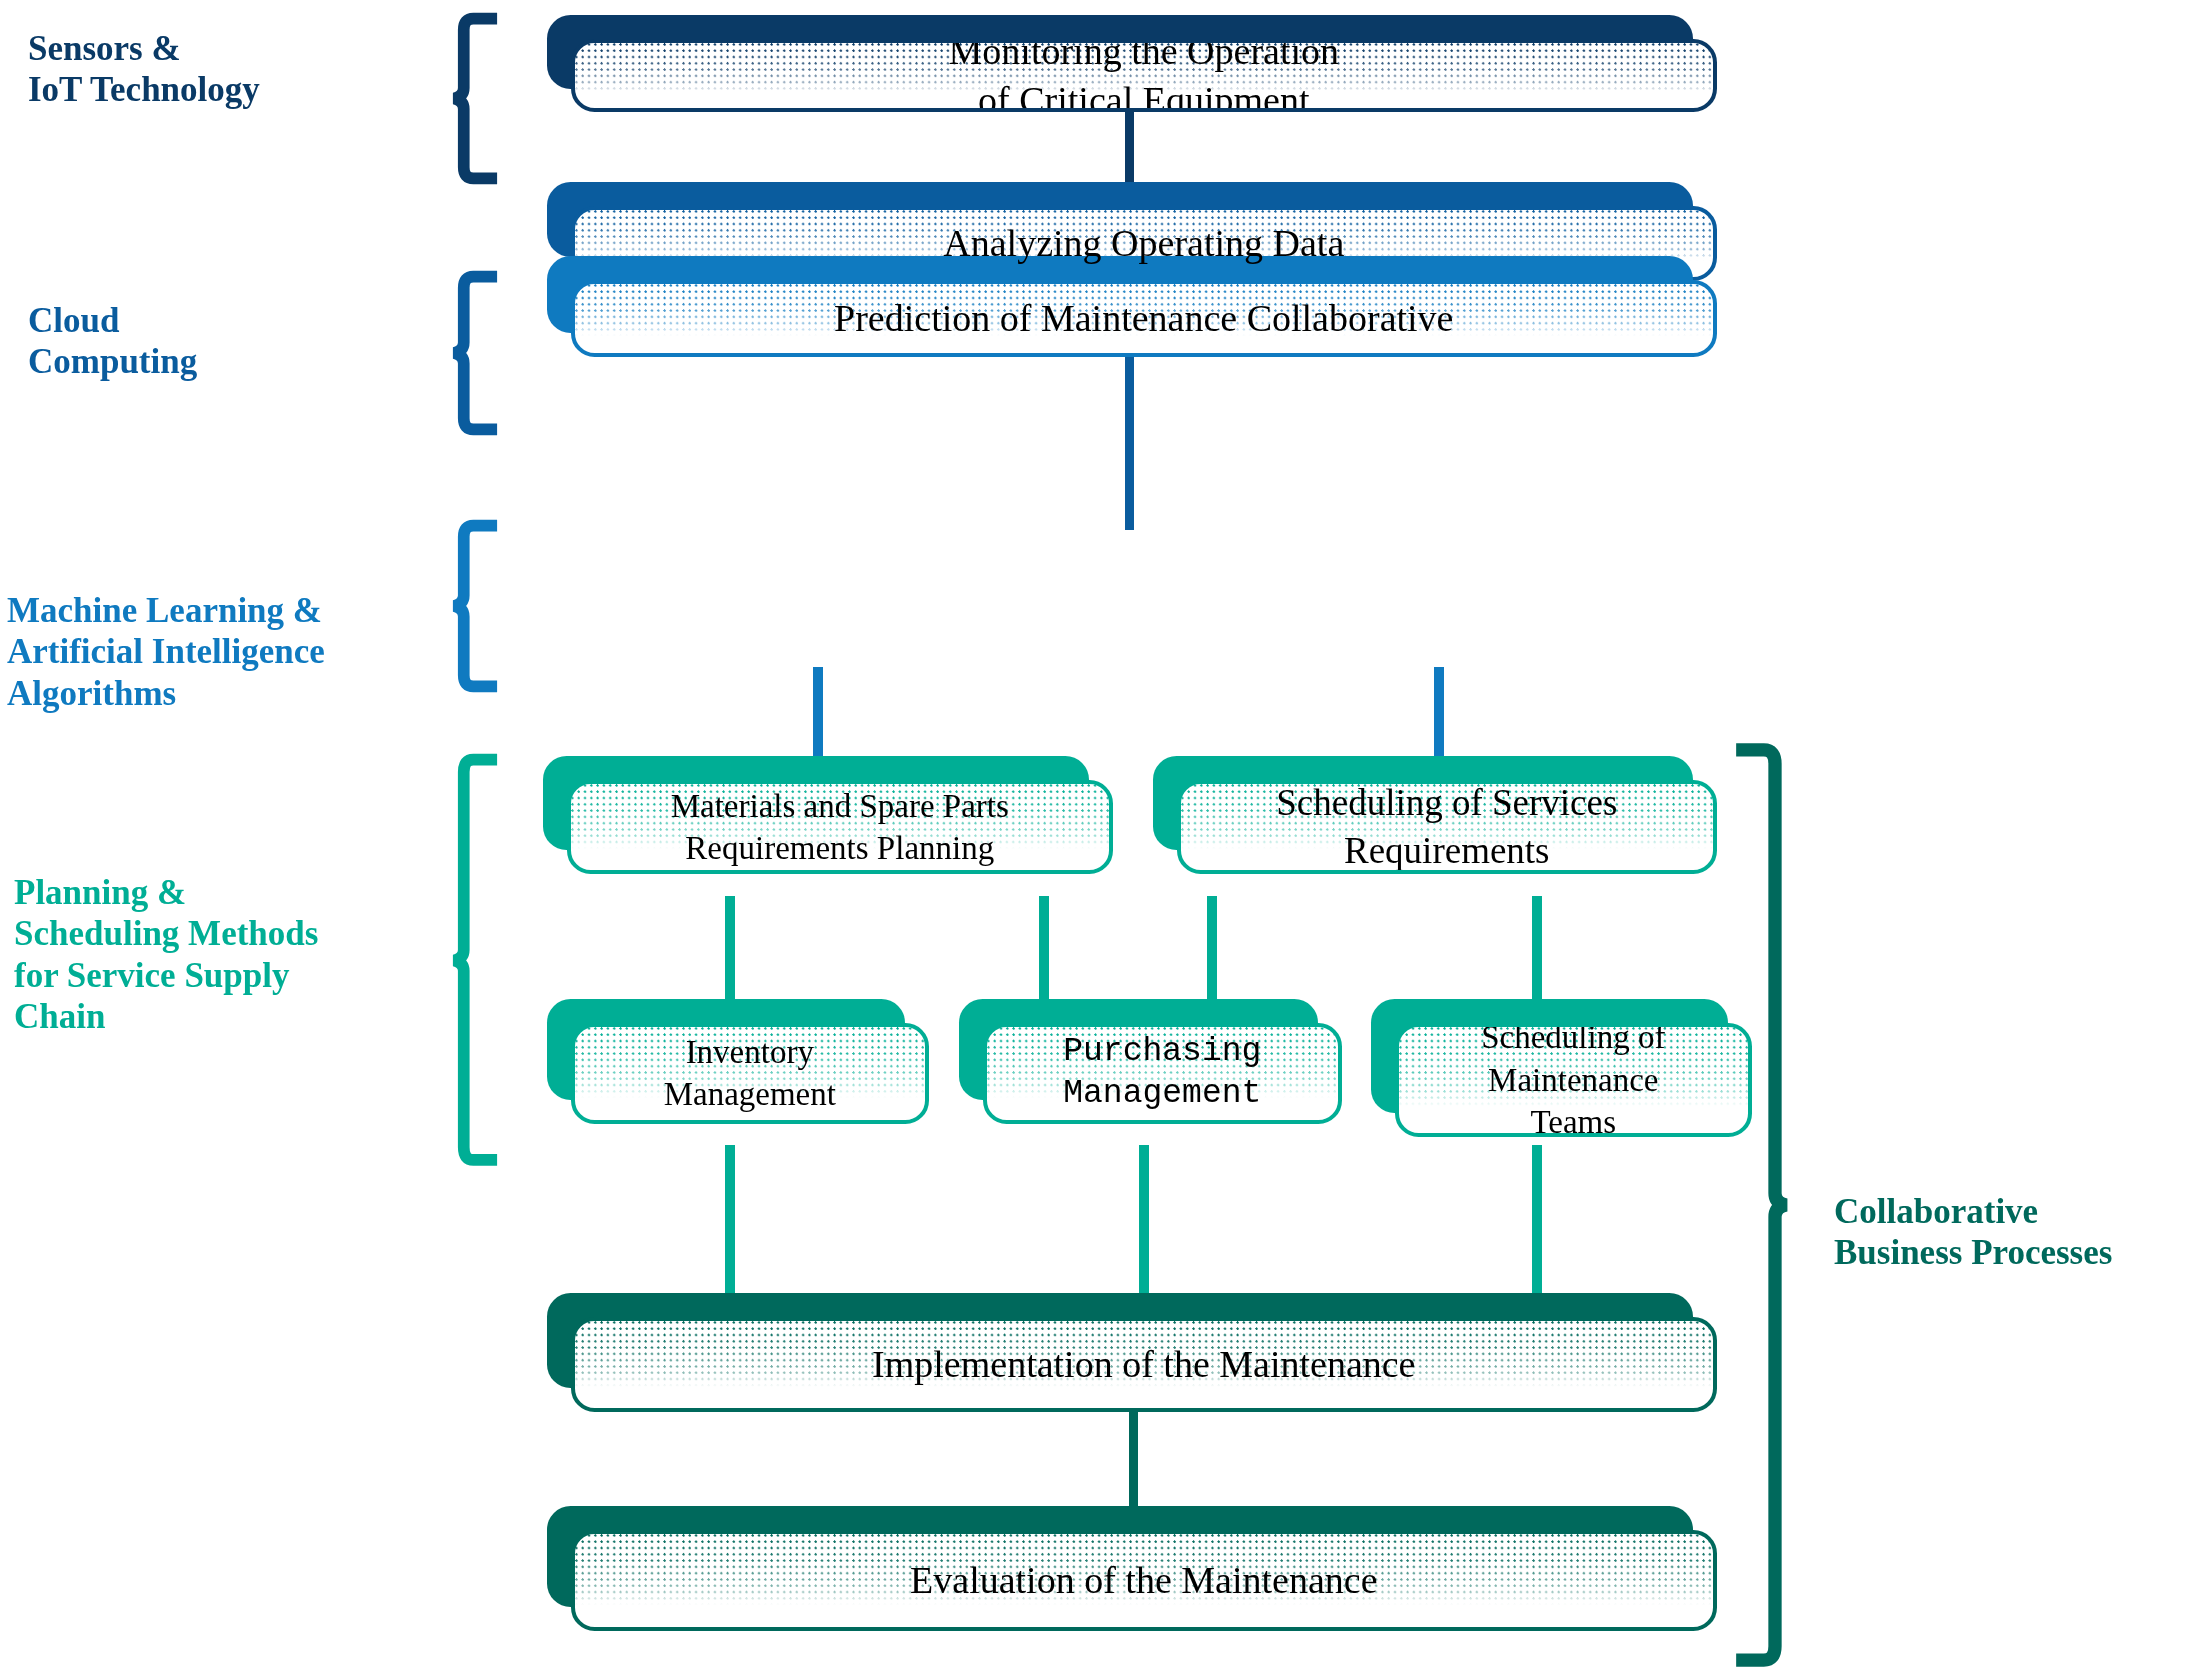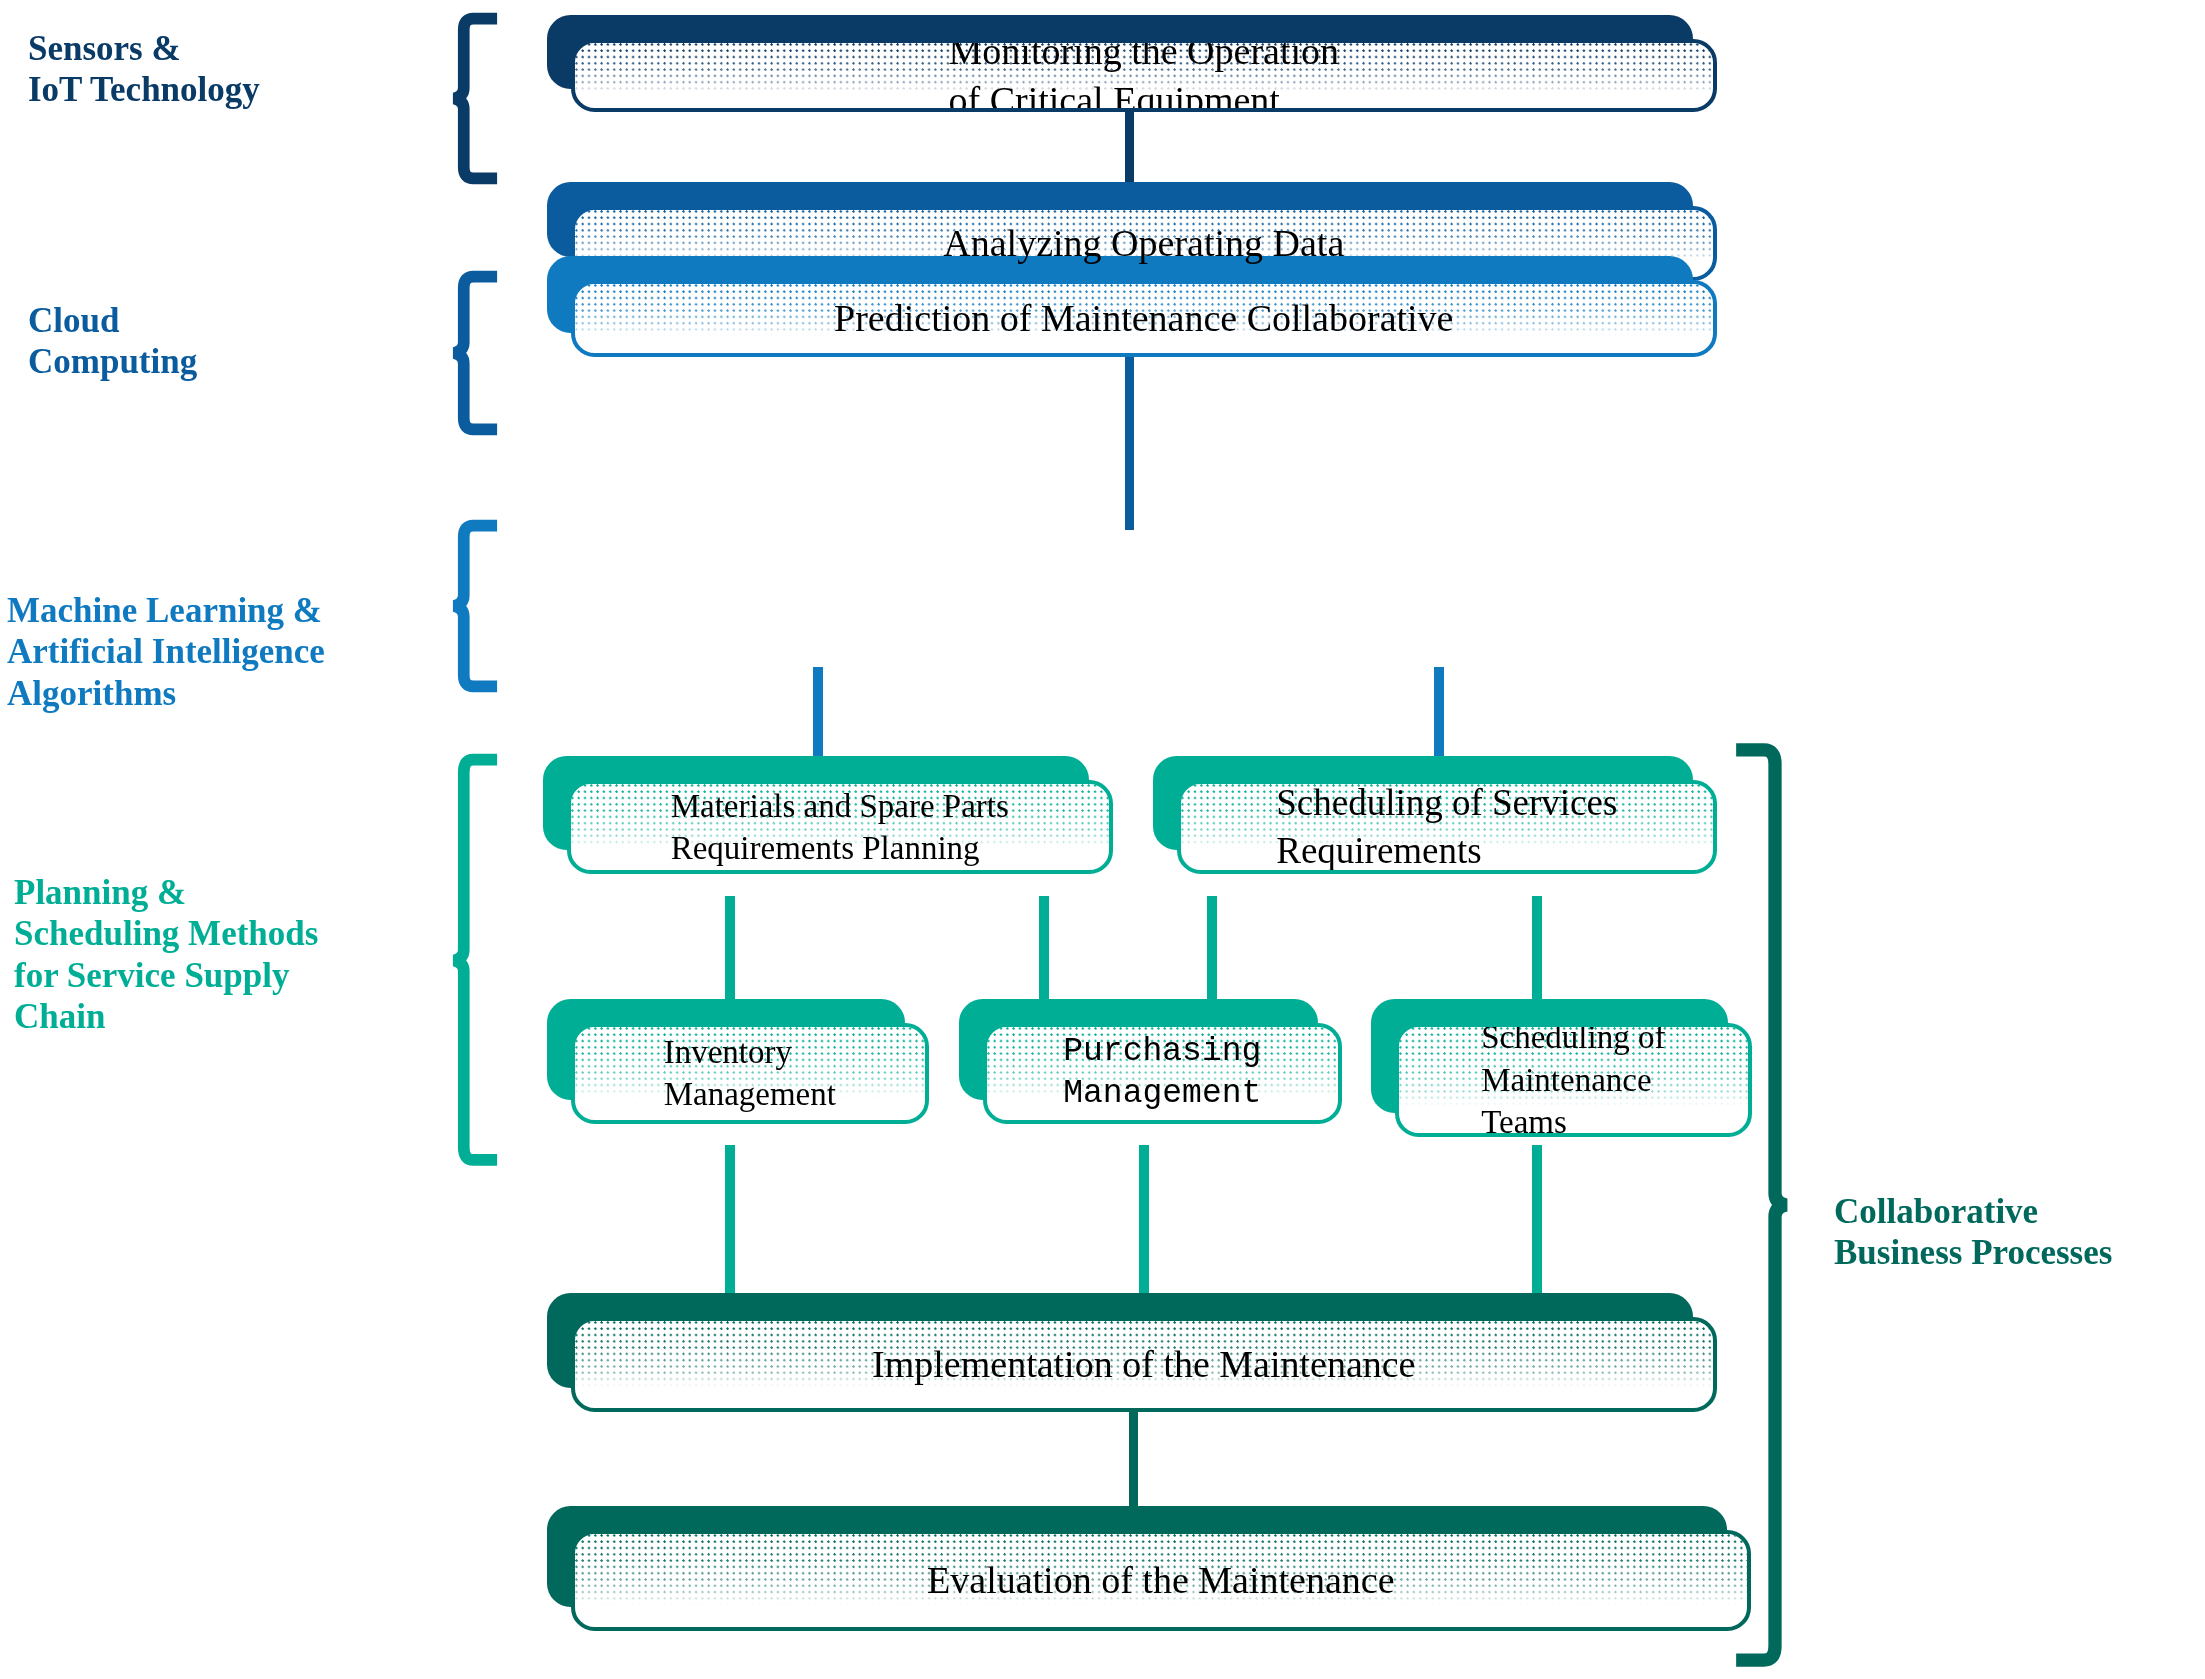--- a/index.html
+++ b/index.html
@@ -31,21 +31,21 @@
   .node .card{
     position:absolute;left:23.6px;top:23.6px;width:calc(100% - 23.6px);height:calc(100% - 23.6px);
     border-radius:23.6px;border:4.2px solid #123;background:#fff;
     box-sizing:border-box;overflow:hidden;
     display:flex;align-items:center;justify-content:center;
   }
   .node .fill{
     position:absolute;left:0;top:0;right:0;height:76%;
   }
   .node .label{
-    position:relative;z-index:3;text-align:left;color:#000;
+    position:relative;z-index:3;text-align:center;color:#000;
     line-height:1.28;white-space:pre-line;padding:0 12.5px;
   }
 
   
   .fill{
     background-image:
       radial-gradient(circle at 1.4px 1.4px, var(--dot) 1.1px, transparent 1.3px);
     background-size:6.3px 6.3px;
     -webkit-mask-image:linear-gradient(to bottom, rgba(0,0,0,1) 0%, rgba(0,0,0,.88) 35%, rgba(0,0,0,.45) 78%, rgba(0,0,0,0) 100%);
     mask-image:linear-gradient(to bottom, rgba(0,0,0,1) 0%, rgba(0,0,0,.88) 35%, rgba(0,0,0,.45) 78%, rgba(0,0,0,0) 100%);
@@ -200,21 +200,21 @@
   </div>
 
   <div class="node" style="left:547px;top:1293px;width:1170px;height:119px;border-radius:26px;">
     <div class="shadow" style="background:#00695C;"></div>
     <div class="card" style="border-color:#00695C;">
       <div class="fill" style="--dot:#00695C;"></div>
       <div class="label" style="font-size:38px;">Implementation of the Maintenance</div>
     </div>
   </div>
 
-  <div class="node" style="left:547px;top:1506px;width:1170px;height:125px;padding-left:34px;">
+  <div class="node" style="left:547px;top:1506px;width:1170px;height:125px;">
     <div class="shadow" style="background:#00695C;"></div>
     <div class="card" style="border-color:#00695C;">
       <div class="fill" style="--dot:#00695C;"></div>
       <div class="label" style="font-size:38px;">Evaluation of the Maintenance</div>
     </div>
   </div>
 
 </div>
 
 

